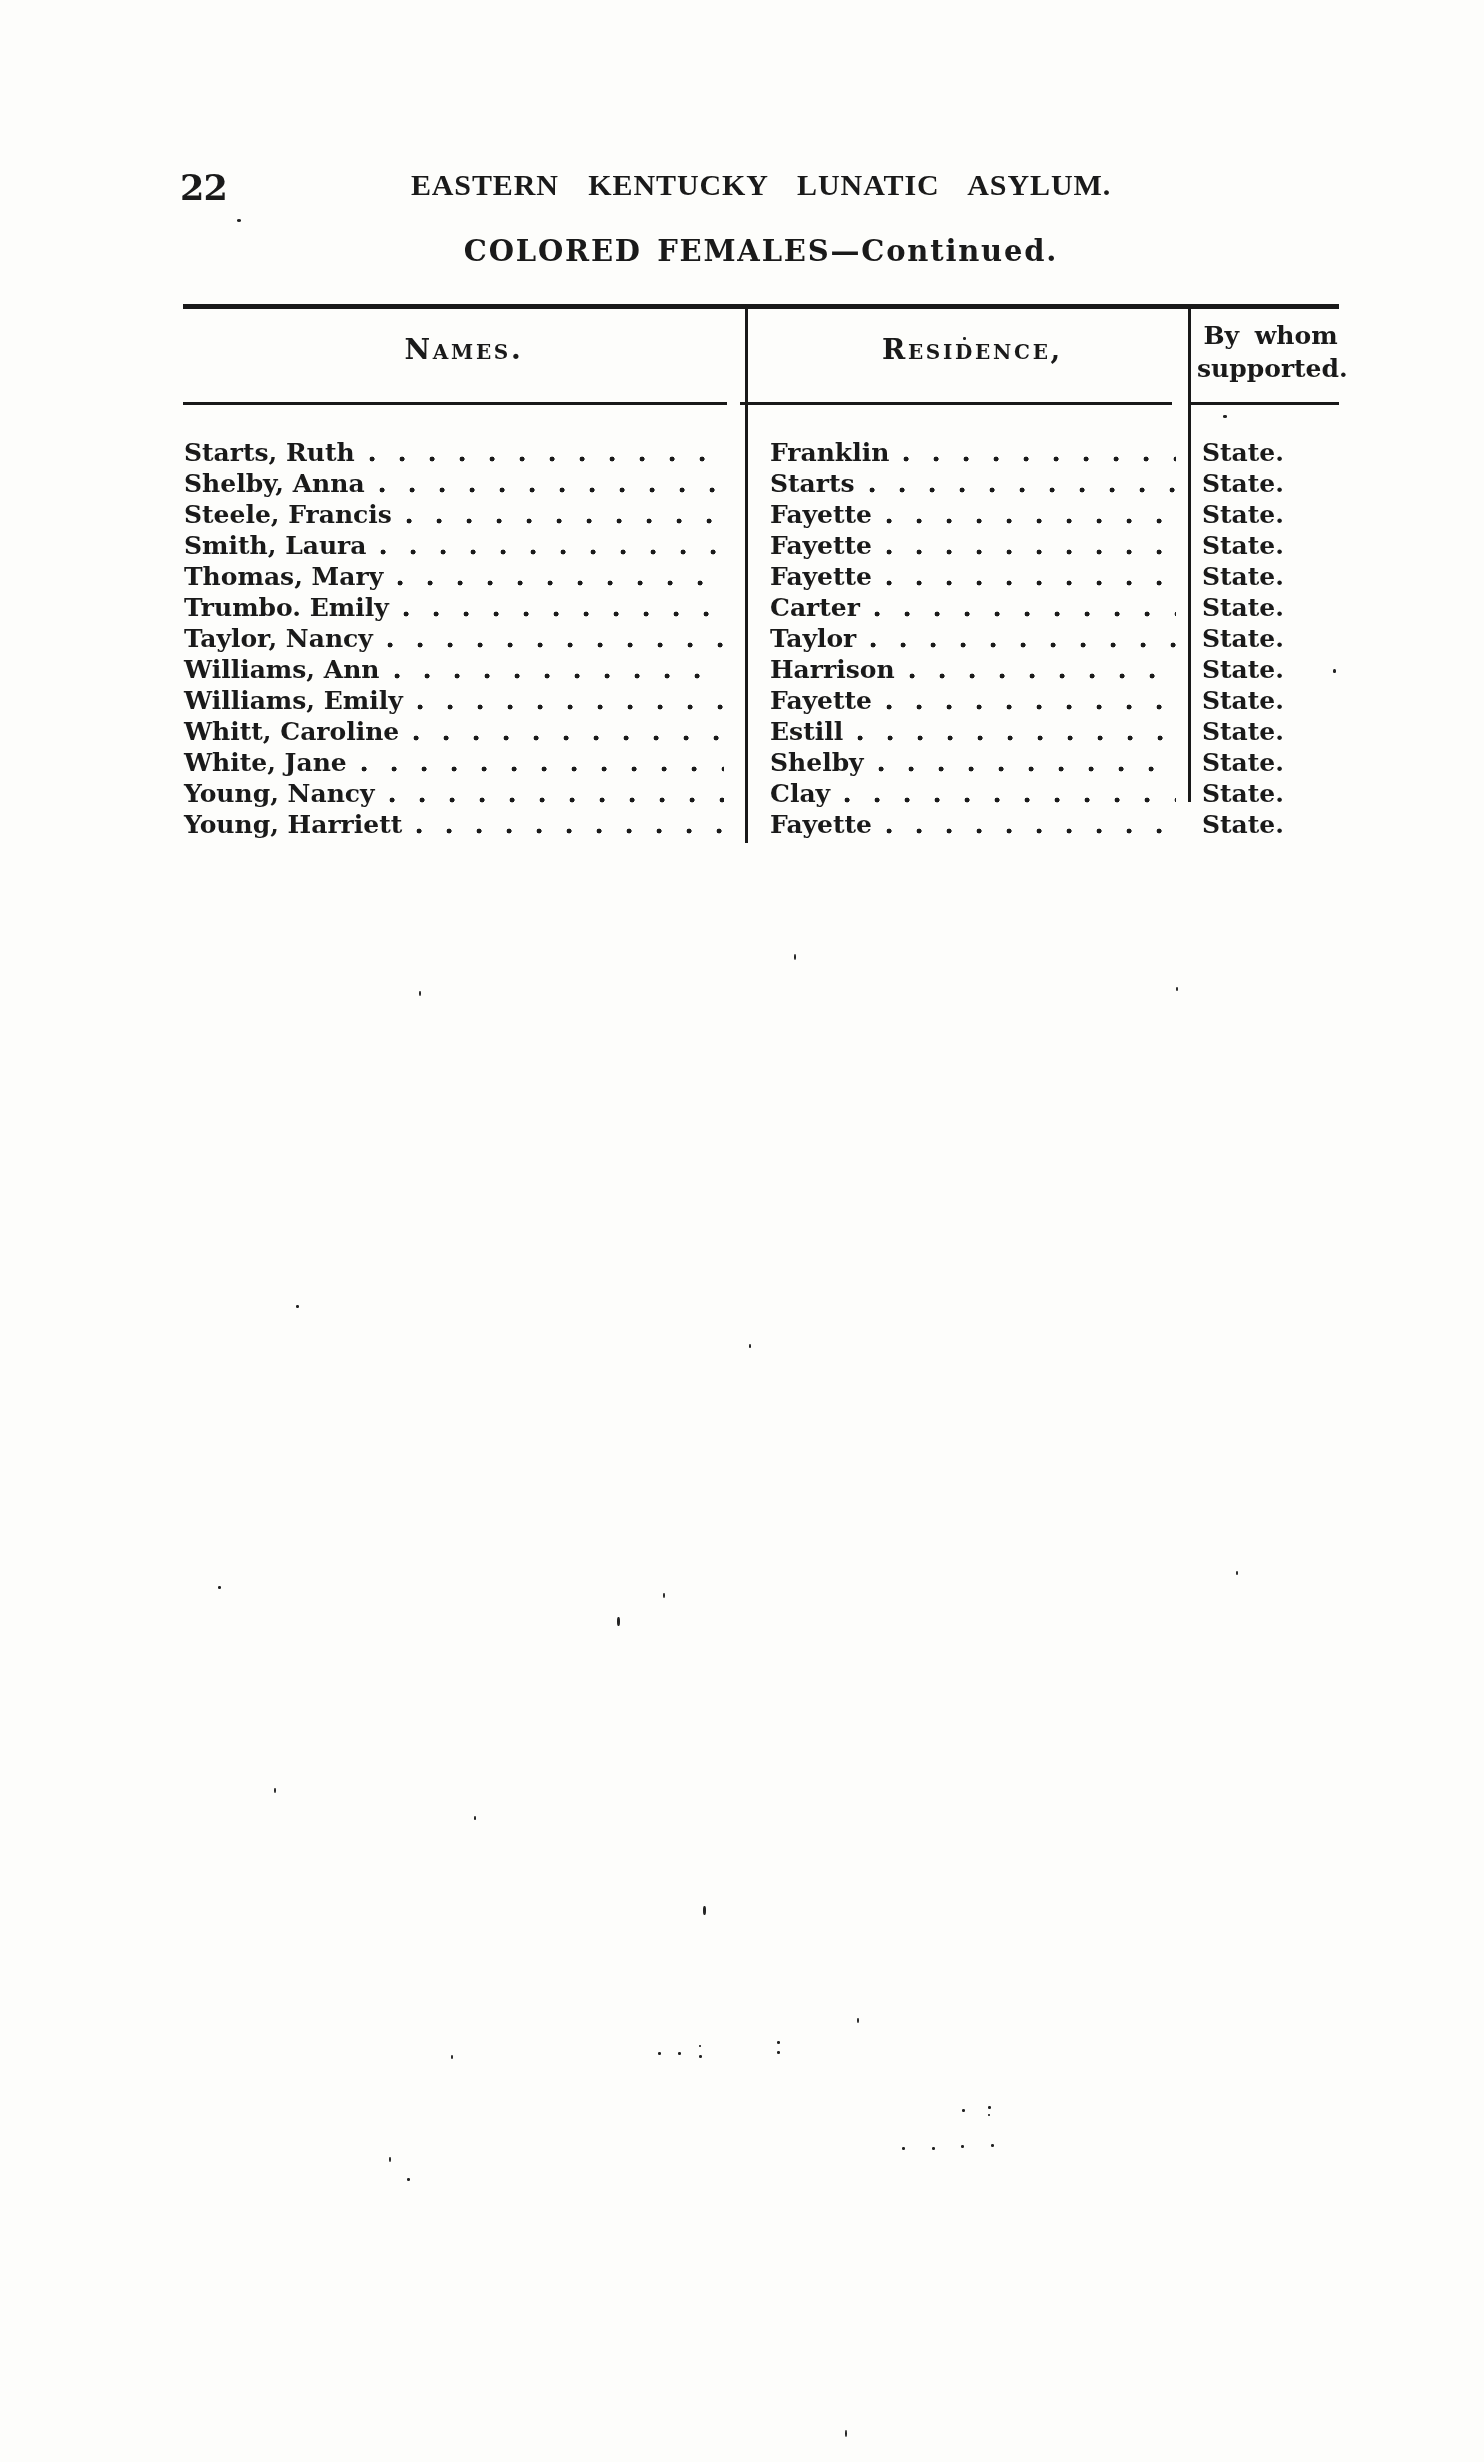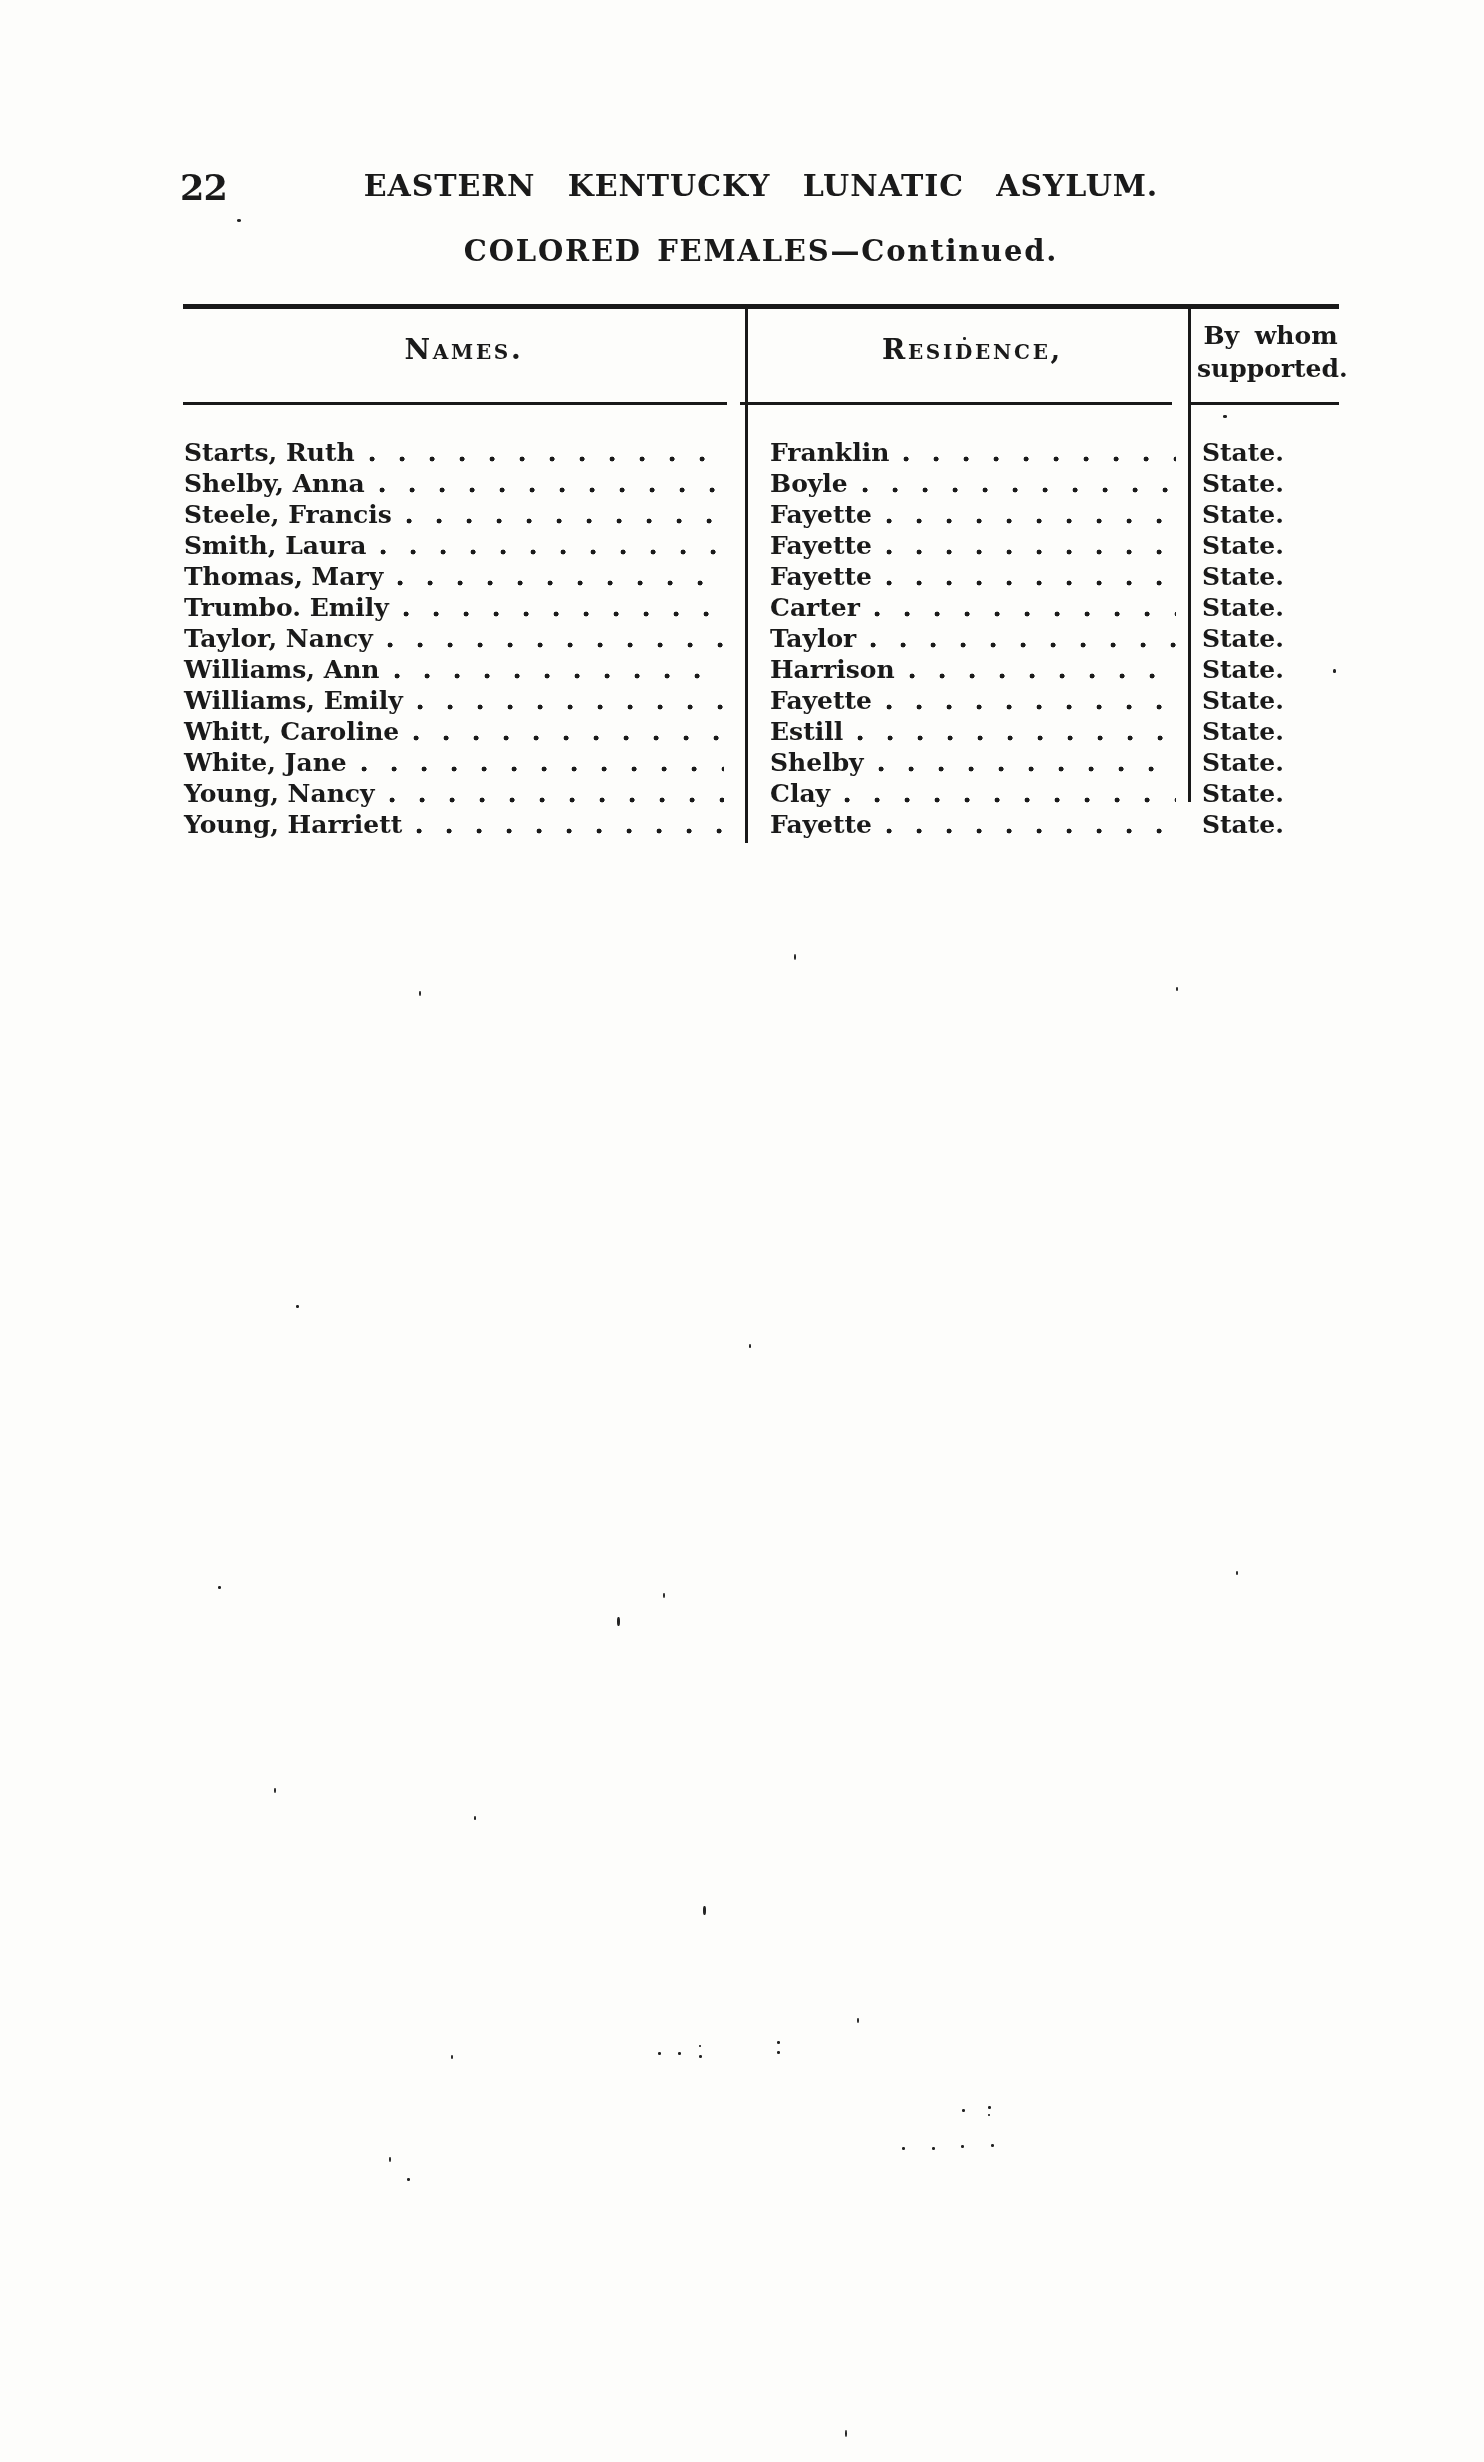--- a/index.html
+++ b/index.html
@@ -5,21 +5,21 @@
   html,body{margin:0;padding:0;background:#e8e8e8;}
   .page{
     position:relative;width:1485px;height:2462px;background:#fdfdfb;
     font-family:"DejaVu Serif","Liberation Serif",serif;color:#1a1a1a;overflow:hidden;
   }
   .pagenum{
     position:absolute;left:180px;top:167px;font-size:35px;font-weight:bold;letter-spacing:-0.9px;
   }
   .main-title{
     position:absolute;left:183px;top:168px;width:1156px;text-align:center;
-    font-size:30px;font-weight:bold;letter-spacing:0.9px;word-spacing:21px;white-space:nowrap;
+    font-size:30px;font-weight:bold;letter-spacing:0.9px;word-spacing:21px;white-space:nowrap;font-family:Liberation Serif, serif;
   }
   .subtitle{
     position:absolute;left:183px;top:234px;width:1156px;text-align:center;
     font-size:29px;font-weight:bold;letter-spacing:1.8px;word-spacing:3.5px;white-space:nowrap;
   }
   .rule{position:absolute;background:#191919;}
   .rule-top   {left:183px; top:304px; width:1156px; height:5.3px;}
   .rule-h1    {left:183px; top:402px; width:544px;  height:2.7px;}
   .rule-h2    {left:740px; top:402px; width:432px;  height:2.7px;}
   .rule-h3    {left:1191px;top:402px; width:148px;  height:2.7px;}
@@ -82,21 +82,21 @@
     </span>
     <span class="cell-sup">State.</span>
   </div>
 
   <div class="trow">
     <span class="cell cell-name">
       <span class="txt">Shelby, Anna</span>
       <span class="leader"></span>
     </span>
     <span class="cell cell-res">
-      <span class="txt">Boyle</span>
+      <span class="txt">Starts</span>
       <span class="leader"></span>
     </span>
     <span class="cell-sup">State.</span>
   </div>
 
   <div class="trow">
     <span class="cell cell-name">
       <span class="txt">Steele, Francis</span>
       <span class="leader"></span>
     </span>

